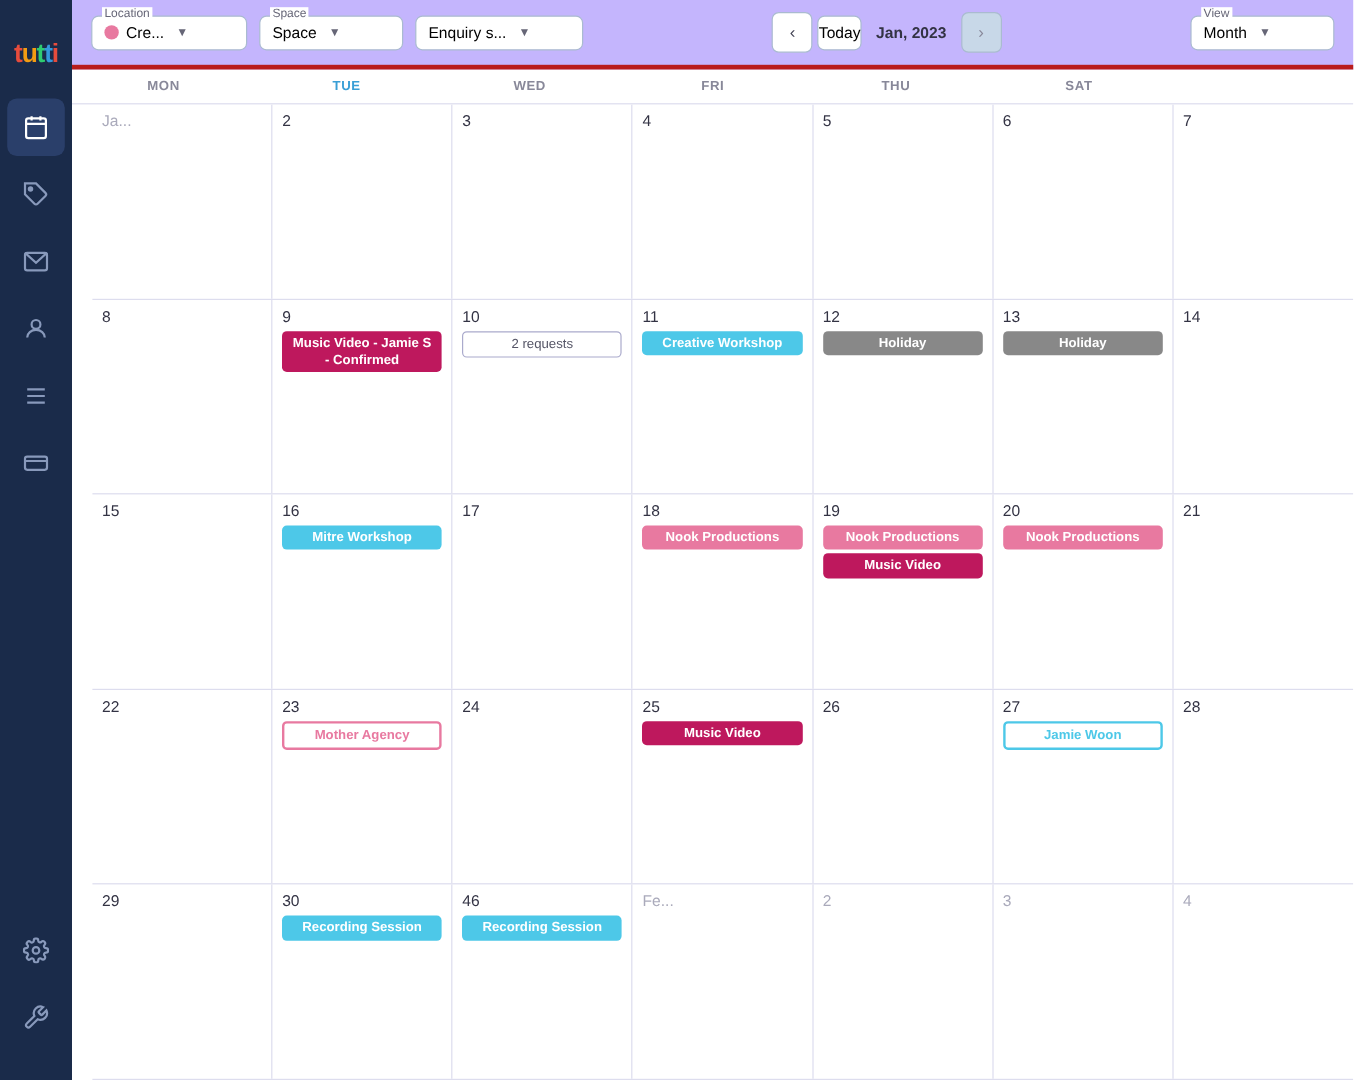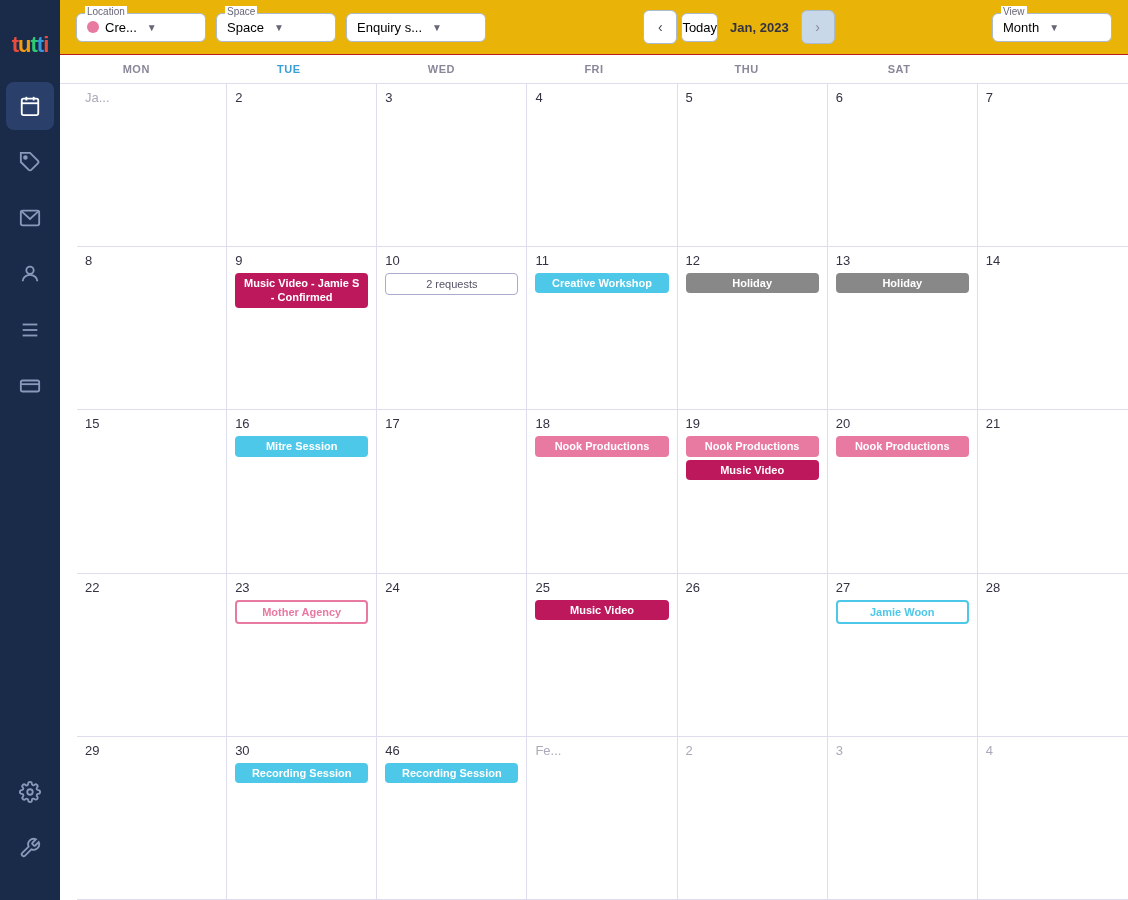--- a/index.html
+++ b/index.html
@@ -53,26 +53,26 @@
     
     .main {
       flex: 1;
       display: flex;
       flex-direction: column;
       overflow: hidden;
     }
 
     
     .topbar {
-      background: #eab308;
+      background: #c4b5fd;
       padding: 10px 16px;
       display: flex;
       align-items: center;
       gap: 10px;
-      border-bottom: 1px solid #b91c1c;
+      border-bottom: 4px solid #b91c1c;
     }
 
     .filter-select {
       display: flex;
       align-items: center;
       border: 1px solid #aabbd0;
       border-radius: 6px;
       padding: 6px 10px;
       background: #fff;
       cursor: pointer;
@@ -388,21 +388,21 @@
           <div class="cal-cell">
             <div class="day-num">14</div>
           </div>
         </div>
         <div class="cal-row">
           <div class="cal-cell">
             <div class="day-num">15</div>
           </div>
           <div class="cal-cell">
             <div class="day-num">16</div>
-            <div class="event cyan">Mitre Session</div>
+            <div class="event cyan">Mitre Workshop</div>
           </div>
           <div class="cal-cell">
             <div class="day-num">17</div>
           </div>
           <div class="cal-cell">
             <div class="day-num">18</div>
             <div class="event pink">Nook Productions</div>
           </div>
           <div class="cal-cell">
             <div class="day-num">19</div>

